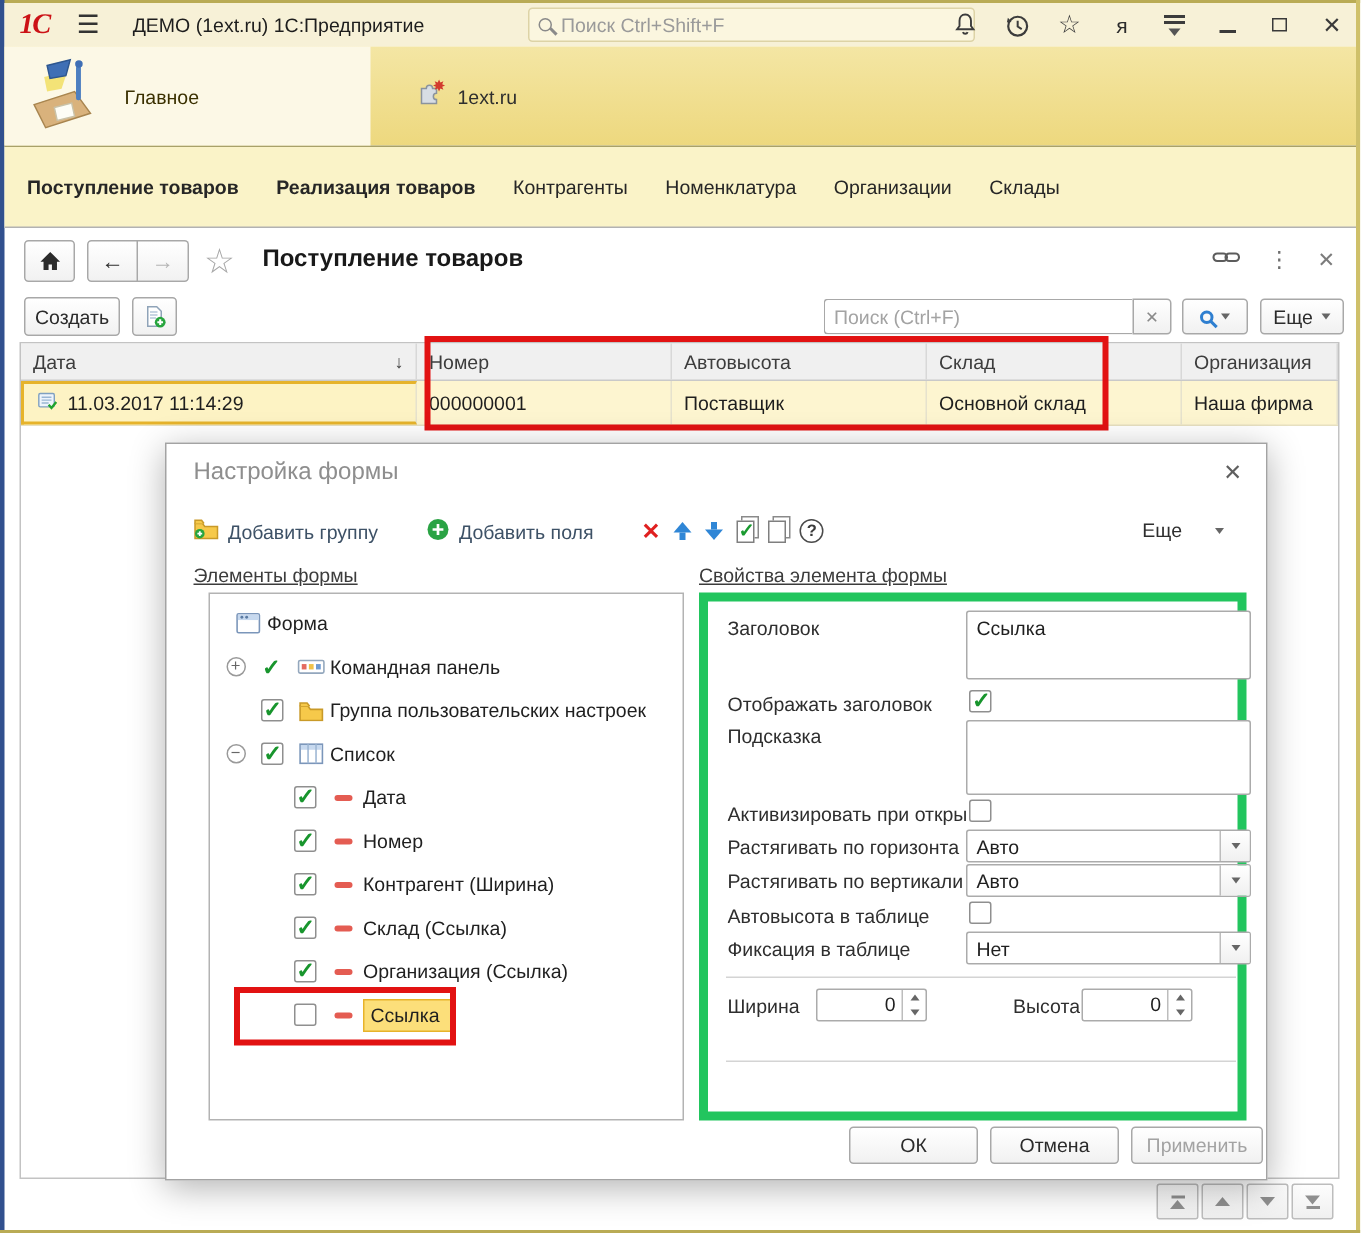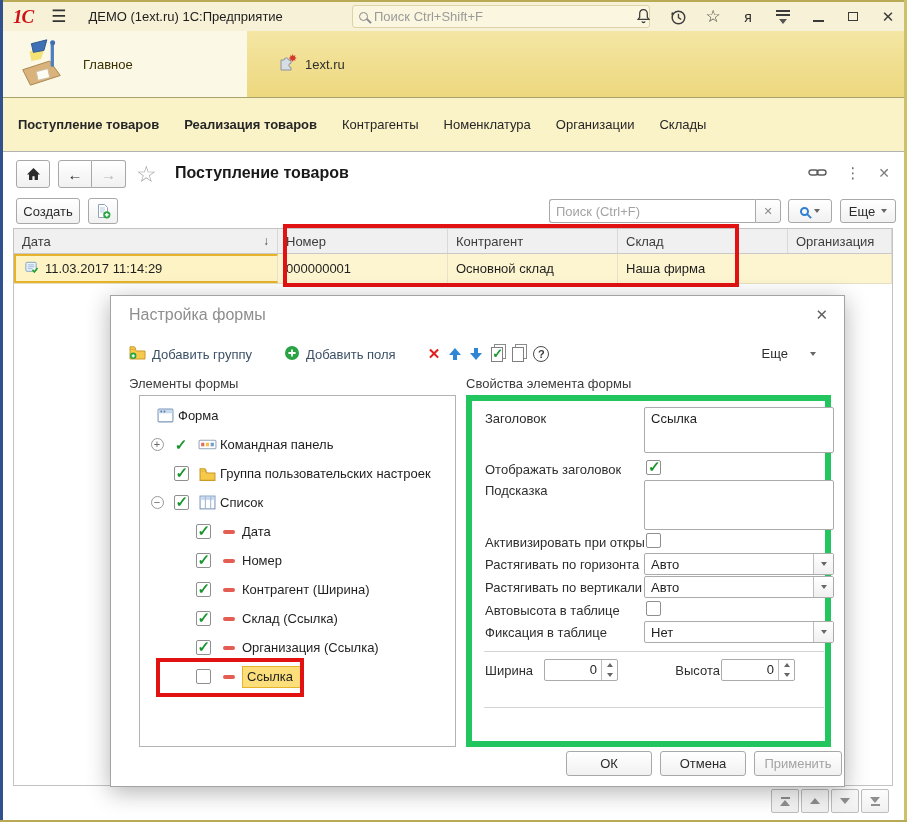--- a/index.html
+++ b/index.html
@@ -117,21 +117,21 @@
   .del-x { color:#e02020; font-weight:bold; font-size:15px; cursor:pointer; }
   .bluearr { display:flex; flex-direction:column; align-items:center; cursor:pointer; }
   .bluearr .t-up { width:0;height:0;border-left:6px solid transparent;border-right:6px solid transparent;border-bottom:7px solid #2f86d6; }
   .bluearr .t-dn { width:0;height:0;border-left:6px solid transparent;border-right:6px solid transparent;border-top:7px solid #2f86d6; }
   .bluearr .stem { width:4px; height:5px; background:#2f86d6; }
   .pages { position:relative; width:12px; height:15px; background:#fff; border:1px solid #7f7f7f; box-shadow:3px -3px 0 -1px #fff, 3px -3px 0 0 #8a8a8a; cursor:pointer; }
   .pages.checked::after { content:"✓"; position:absolute; left:0px; top:-2px; color:#1a9a30; font-size:13px; font-weight:bold; }
   .help-ic { width:16px; height:16px; border:1.5px solid #4a4a4a; border-radius:50%; display:flex; align-items:center; justify-content:center; font-size:11px; font-weight:bold; color:#3a3a3a; cursor:pointer; }
   .dlg-more { position:absolute; right:28px; top:50px; display:flex; align-items:center; gap:22px; cursor:pointer; }
   .dlg-more .lbl { font-size:13px; color:#2e2e2e; }
-  .pane-title { position:absolute; font-size:13px; color:#3c3c3c; }
+  .pane-title { position:absolute; font-size:13px; color:#3c3c3c;text-decoration:underline; }
   .pane-title-left { left:18px; top:80px; }
   .pane-title-right { left:355px; top:80px; }
 
   
   .tree-pane { position:absolute; left:28px; top:99px; width:317px; height:352px; border:1px solid #b3b3b3; overflow:hidden; background:#fff; }
   .trow { display:flex; align-items:center; height:29px; cursor:pointer; }
   .slot { flex:0 0 auto; display:flex; align-items:center; justify-content:center; }
   .s-exp { width:22px; }
   .s-cb  { width:26px; }
   .s-ic  { width:26px; }
@@ -301,36 +301,37 @@
     </button>
   </div>
 
   <div class="list-table">
     <div class="lt-header">
       <div class="hc hc-date">
         <span>Дата</span>
         <span class="sort-arrow">↓</span>
       </div>
       <div class="hc hc-num">Номер</div>
-      <div class="hc hc-contr">Контрагент</div>
+      <div class="hc hc-contr">Автовысота</div>
       <div class="hc hc-wh">Склад</div>
       <div class="hc hc-org">Организация</div>
     </div>
     <div class="lt-row">
       <div class="c c-date">
         <span>
           <svg width="15" height="15" viewBox="0 0 16 16">
               <rect x="2" y="2.5" width="11" height="9.5" rx="1" fill="#eef4fb" stroke="#7fa0c0"></rect>
               <path d="M4 5.2h7M4 7.2h7M4 9.2h5" stroke="#9ab6d4"></path>
               <path d="M9 10.5l2 2.3 3.4-4.3" stroke="#1fa32e" stroke-width="1.7" fill="none"></path>
             </svg>
         </span>
         <span>11.03.2017 11:14:29</span>
       </div>
       <div class="c c-num">000000001</div>
+      <div class="c c-contr">Поставщик</div>
       <div class="c c-wh">Основной склад</div>
       <div class="c c-org">Наша фирма</div>
     </div>
   </div>
 
   <div class="red-rect red-rect-1"></div>
 
   <div class="foot-nav">
     <button class="fn-btn" style="left:768px">
         <span class="bar"></span>

